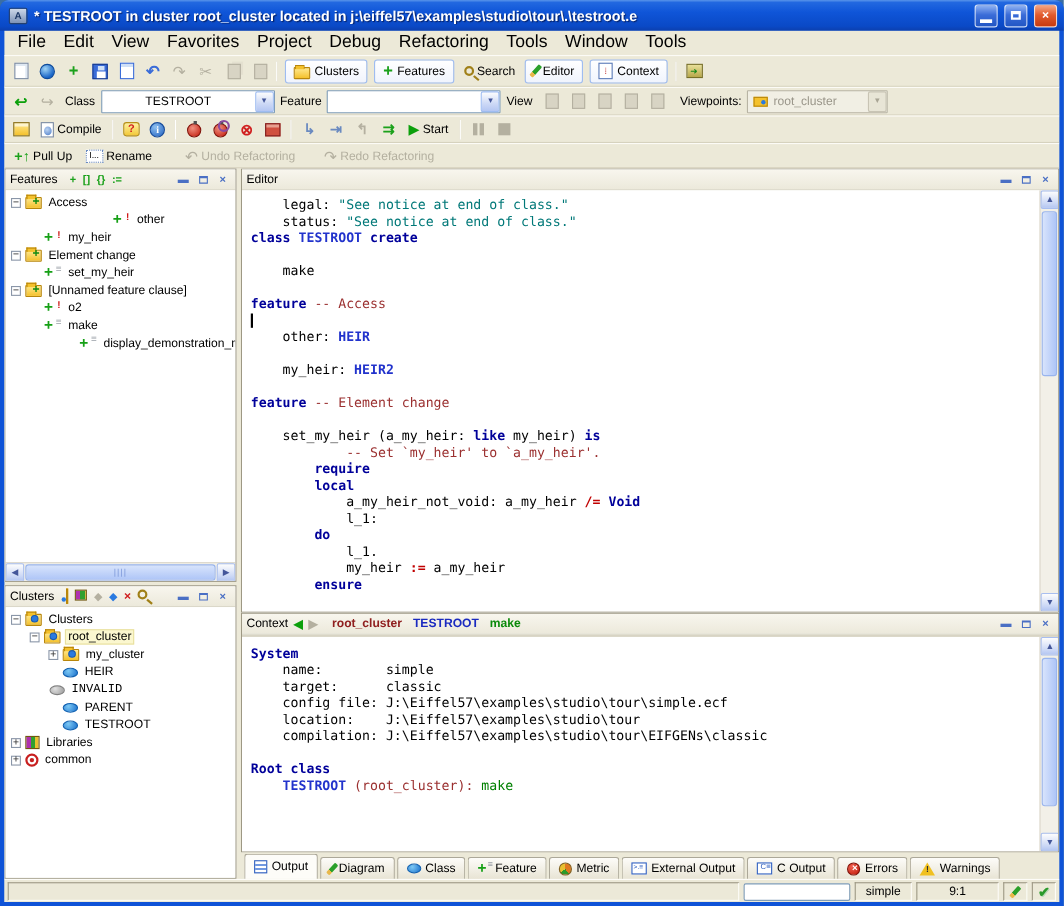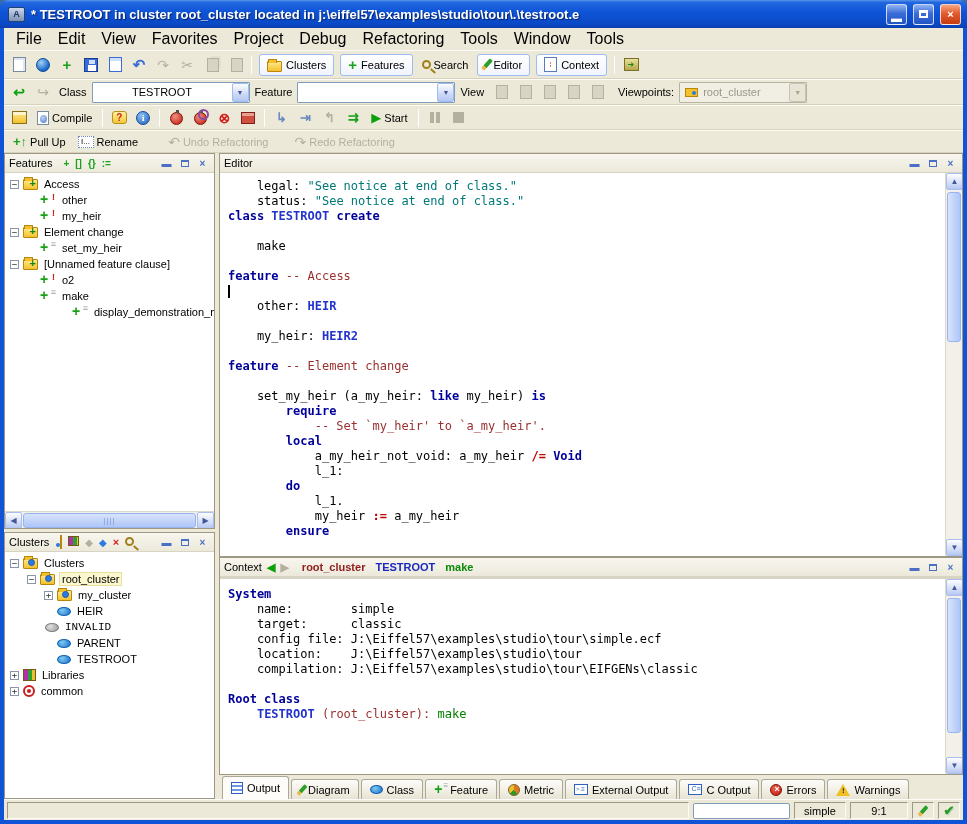--- a/index.html
+++ b/index.html
@@ -362,21 +362,21 @@
                 </span>
               <span class="pbtn">×</span>
             </span>
           </div>
           <div class="treebody">
               <div class="tree-row" style="padding-left: 5px;">
                 <span class="expander">−</span>
                 <span class="ticon folder-plus"></span>
                 <span class="tlabel">Access</span>
               </div>
-              <div class="tree-row" style="padding-left: 22px;">
+              <div class="tree-row" style="padding-left: 22px; justify-content: center;">
                 <span class="expander-spacer"></span>
                 <span class="ticon attr"></span>
                 <span class="tlabel">other</span>
               </div>
               <div class="tree-row" style="padding-left: 22px;">
                 <span class="expander-spacer"></span>
                 <span class="ticon attr"></span>
                 <span class="tlabel">my_heir</span>
               </div>
               <div class="tree-row" style="padding-left: 5px;">
@@ -509,22 +509,22 @@
                 <div class="code-line">&nbsp;</div>
                 <div class="code-line"><span class="c-kw">feature</span><span class="c-com"> -- Access</span></div>
                 <div class="code-line"><span class="c-cursor"></span></div>
                 <div class="code-line"><span class="c-p">    other: </span><span class="c-cls">HEIR</span></div>
                 <div class="code-line">&nbsp;</div>
                 <div class="code-line"><span class="c-p">    my_heir: </span><span class="c-cls">HEIR2</span></div>
                 <div class="code-line">&nbsp;</div>
                 <div class="code-line"><span class="c-kw">feature</span><span class="c-com"> -- Element change</span></div>
                 <div class="code-line">&nbsp;</div>
                 <div class="code-line"><span class="c-p">    set_my_heir (a_my_heir: </span><span class="c-kw">like</span><span class="c-p"> my_heir) </span><span class="c-kw">is</span></div>
+                <div class="code-line"><span class="c-com">            -- Set `my_heir' to `a_my_heir'.</span></div>
                 <div class="code-line"><span class="c-p">        </span><span class="c-kw">require</span></div>
-                <div class="code-line"><span class="c-com">            -- Set `my_heir' to `a_my_heir'.</span></div>
                 <div class="code-line"><span class="c-p">        </span><span class="c-kw">local</span></div>
                 <div class="code-line"><span class="c-p">            a_my_heir_not_void: a_my_heir </span><span class="c-op">/= </span><span class="c-kw">Void</span></div>
                 <div class="code-line"><span class="c-p">            l_1:</span></div>
                 <div class="code-line"><span class="c-p">        </span><span class="c-kw">do</span></div>
                 <div class="code-line"><span class="c-p">            l_1.</span></div>
                 <div class="code-line"><span class="c-p">            my_heir </span><span class="c-op">:= </span><span class="c-p">a_my_heir</span></div>
                 <div class="code-line"><span class="c-p">        </span><span class="c-kw">ensure</span></div>
               </div>
             <div class="vscroll">
               <span class="sbtn">▲</span>
@@ -610,21 +610,21 @@
               <span class="tablabel">Warnings</span>
             </div>
           </div>
       </div>
     </div>
 
     <div class="statusbar">
       <span class="scell big"></span>
       <input class="sinput" value="" style="">
       <span class="scell" style="width:52px;">simple</span>
-      <span class="scell" style="width:58px;">9:1</span>
+      <span class="scell" style="width:75px;">9:1</span>
       <span class="scell sic">
           <span class="spencil"></span>
         </span>
       <span class="scell sic">
           <span class="scheck">✔</span>
         </span>
     </div>
   </div>
 </div>
 

